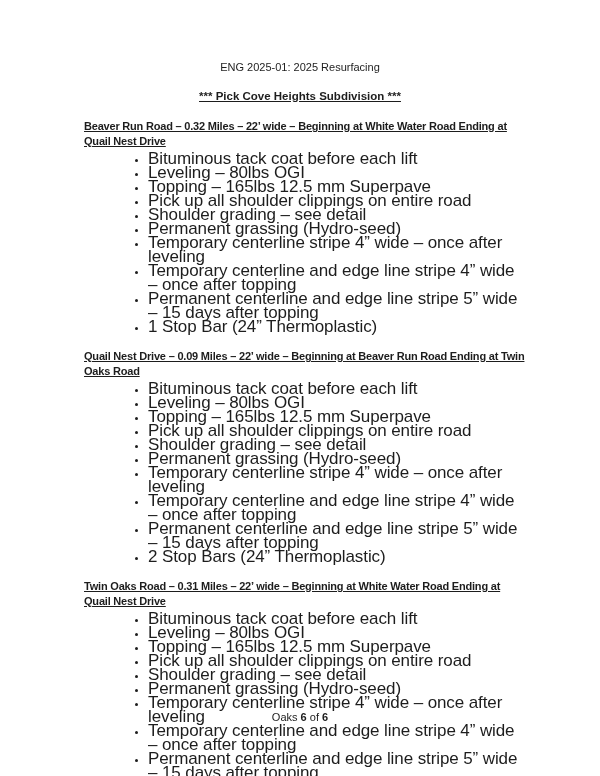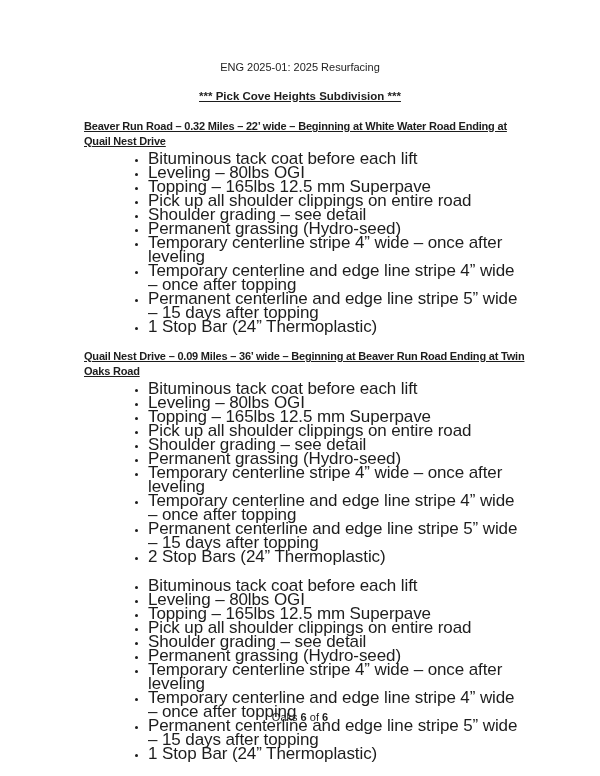--- a/index.html
+++ b/index.html
@@ -83,36 +83,37 @@
         <li>Shoulder grading – see detail</li>
         <li>Permanent grassing (Hydro-seed)</li>
         <li>Temporary centerline stripe 4” wide – once after leveling</li>
         <li>Temporary centerline and edge line stripe 4” wide – once after topping</li>
         <li>Permanent centerline and edge line stripe 5” wide – 15 days after topping</li>
         <li>1 Stop Bar (24” Thermoplastic)</li>
       </ul>
     </div>
 
     <div class="road-section">
-      <h2 class="road-heading">Quail Nest Drive – 0.09 Miles – 36’ wide – Beginning at Beaver Run Road Ending at Twin Oaks Road</h2>
+      <h2 class="road-heading">Quail Nest Drive – 0.09 Miles – 22’ wide – Beginning at Beaver Run Road Ending at Twin Oaks Road</h2>
       <ul class="spec-list">
         <li>Bituminous tack coat before each lift</li>
         <li>Leveling – 80lbs OGI</li>
         <li>Topping – 165lbs 12.5 mm Superpave</li>
         <li>Pick up all shoulder clippings on entire road</li>
         <li>Shoulder grading – see detail</li>
         <li>Permanent grassing (Hydro-seed)</li>
         <li>Temporary centerline stripe 4” wide – once after leveling</li>
         <li>Temporary centerline and edge line stripe 4” wide – once after topping</li>
         <li>Permanent centerline and edge line stripe 5” wide – 15 days after topping</li>
         <li>2 Stop Bars (24” Thermoplastic)</li>
       </ul>
     </div>
 
     <div class="road-section">
+      <h2 class="road-heading">Twin Oaks Road – 0.31 Miles – 22’ wide – Beginning at White Water Road Ending at Quail Nest Drive</h2>
       <ul class="spec-list">
         <li>Bituminous tack coat before each lift</li>
         <li>Leveling – 80lbs OGI</li>
         <li>Topping – 165lbs 12.5 mm Superpave</li>
         <li>Pick up all shoulder clippings on entire road</li>
         <li>Shoulder grading – see detail</li>
         <li>Permanent grassing (Hydro-seed)</li>
         <li>Temporary centerline stripe 4” wide – once after leveling</li>
         <li>Temporary centerline and edge line stripe 4” wide – once after topping</li>
         <li>Permanent centerline and edge line stripe 5” wide – 15 days after topping</li>

